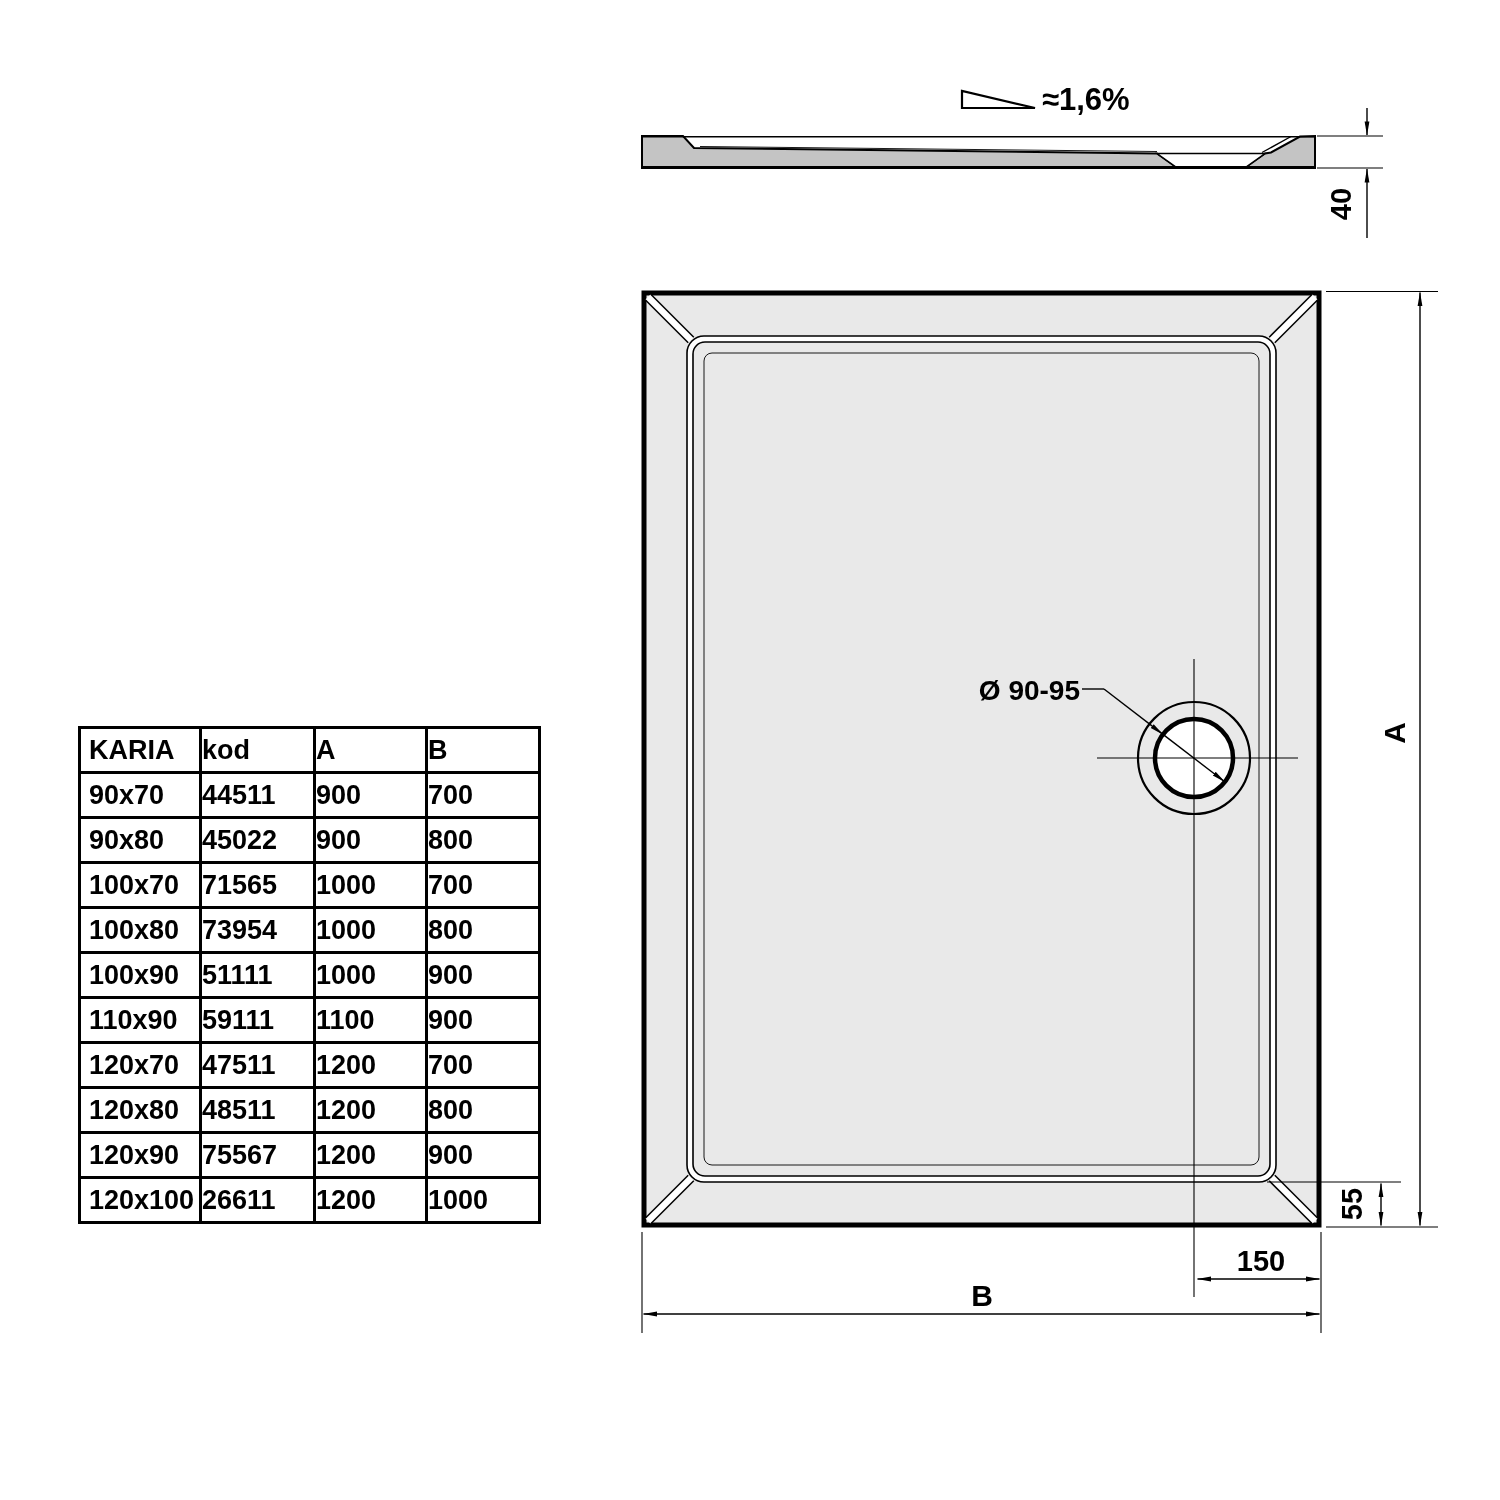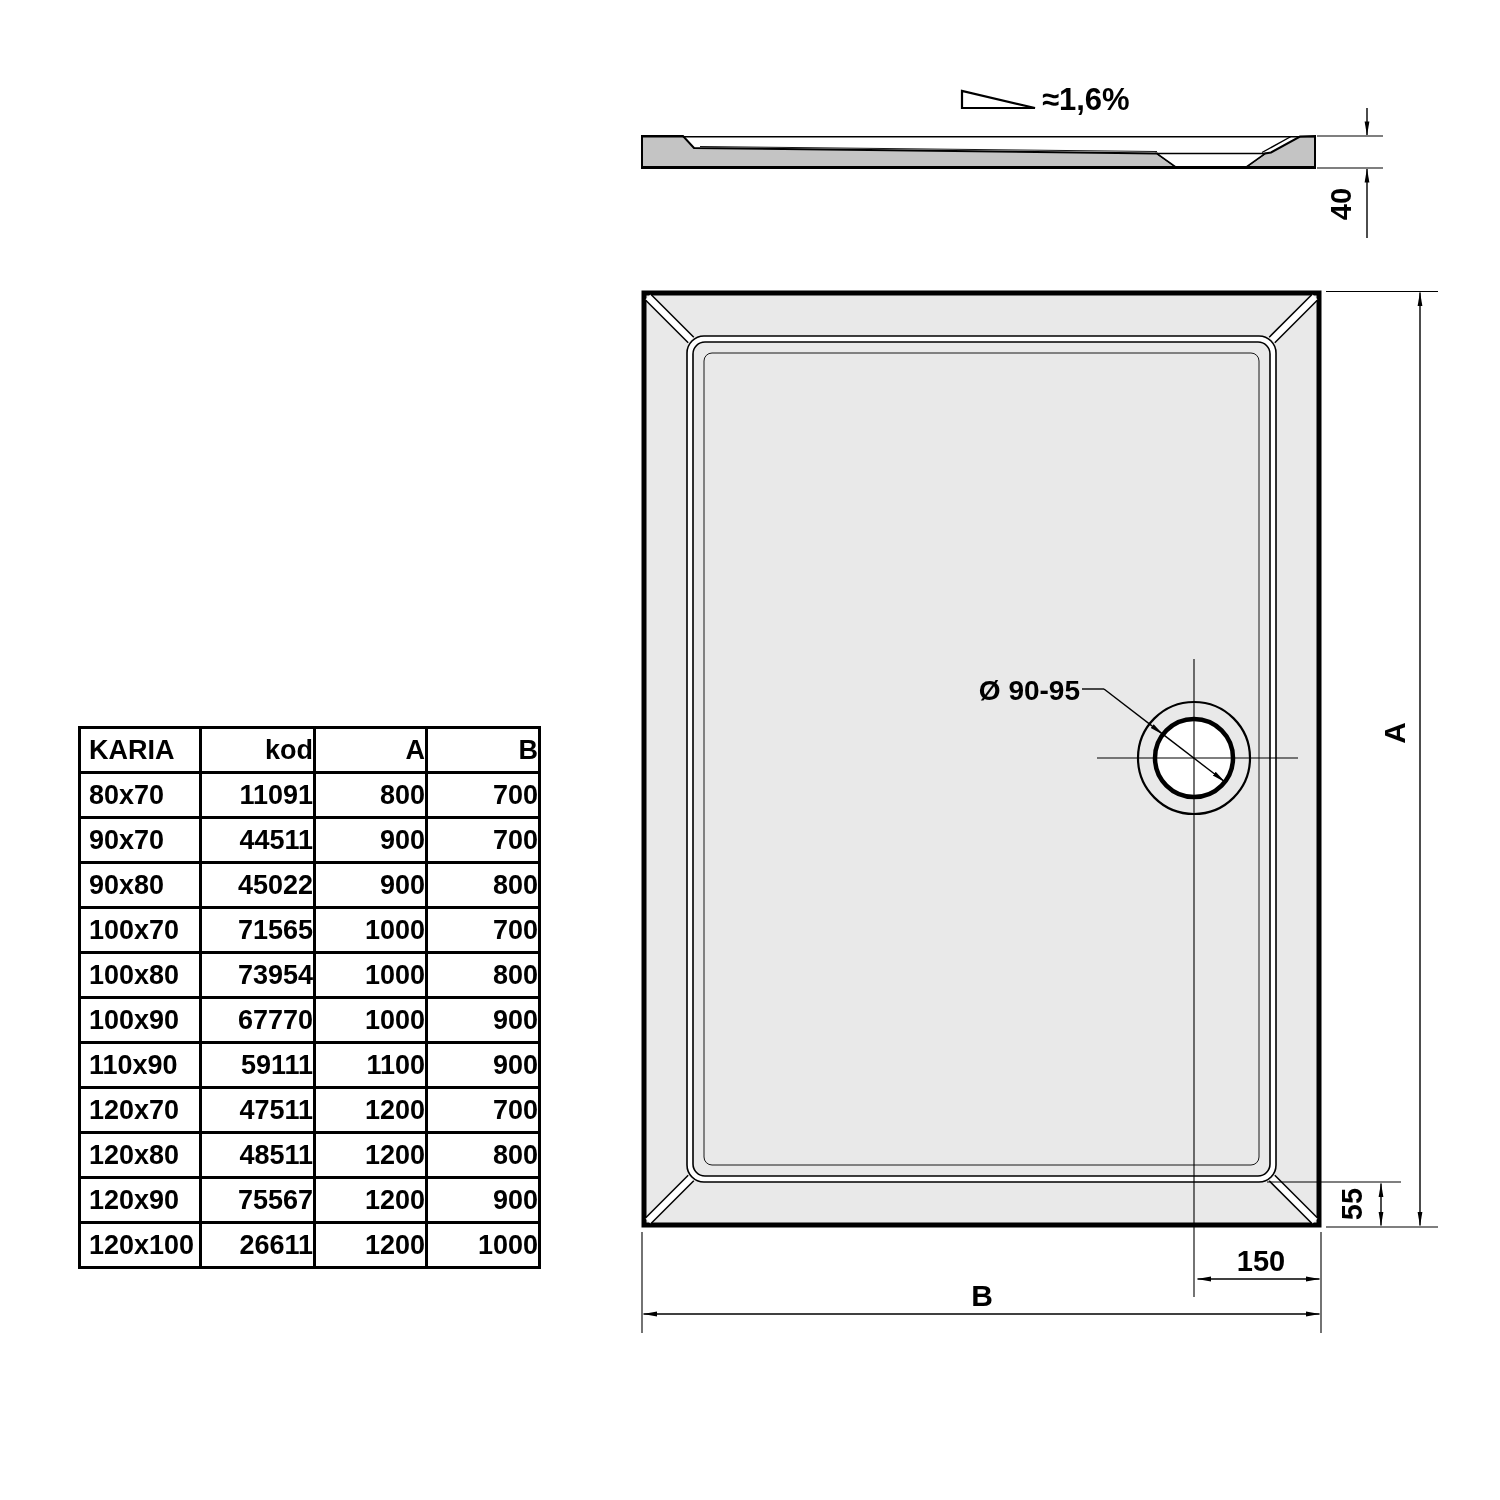--- a/index.html
+++ b/index.html
@@ -6,21 +6,21 @@
   body{width:1500px;height:1500px;position:relative;font-family:"Liberation Sans",sans-serif;}
   .canvas{position:absolute;left:0;top:0;width:1500px;height:1500px;background:#fff;}
   svg{position:absolute;left:0;top:0;}
   .size-table{
     position:absolute;left:78px;top:726px;
     border-collapse:collapse;table-layout:fixed;
     font-family:"Liberation Sans",sans-serif;font-weight:700;
     font-size:27px;color:#000;background:#fff;border-radius:27px;
   }
   .size-table th,.size-table td{
-    border:3px solid #000;height:42px;text-align:right;
+    border:3px solid #000;height:42px;text-align:left;
     padding:0;line-height:1;white-space:nowrap;
   }
   .size-table th.c0,.size-table td.c0{text-align:left;padding-left:8px;}
   .c0{width:110px}.c1{width:111px}.c2{width:109px}.c3{width:110px}
   text{font-family:"Liberation Sans",sans-serif;font-weight:700;fill:#000;}
 </style>
 </head>
 <body>
 
 <div class="canvas">
@@ -28,26 +28,20 @@
   <table class="size-table">
     <thead>
       <tr>
         <th class="c0">KARIA</th>
         <th class="c1">kod</th>
         <th class="c2">A</th>
         <th class="c3">B</th>
       </tr>
     </thead>
     <tbody>
-      <tr>
-          <td class="c0">80x70</td>
-          <td class="c1">11091</td>
-          <td class="c2">800</td>
-          <td class="c3">700</td>
-        </tr>
       <tr>
           <td class="c0">90x70</td>
           <td class="c1">44511</td>
           <td class="c2">900</td>
           <td class="c3">700</td>
         </tr>
       <tr>
           <td class="c0">90x80</td>
           <td class="c1">45022</td>
           <td class="c2">900</td>
@@ -60,21 +54,21 @@
           <td class="c3">700</td>
         </tr>
       <tr>
           <td class="c0">100x80</td>
           <td class="c1">73954</td>
           <td class="c2">1000</td>
           <td class="c3">800</td>
         </tr>
       <tr>
           <td class="c0">100x90</td>
-          <td class="c1">67770</td>
+          <td class="c1">51111</td>
           <td class="c2">1000</td>
           <td class="c3">900</td>
         </tr>
       <tr>
           <td class="c0">110x90</td>
           <td class="c1">59111</td>
           <td class="c2">1100</td>
           <td class="c3">900</td>
         </tr>
       <tr>

